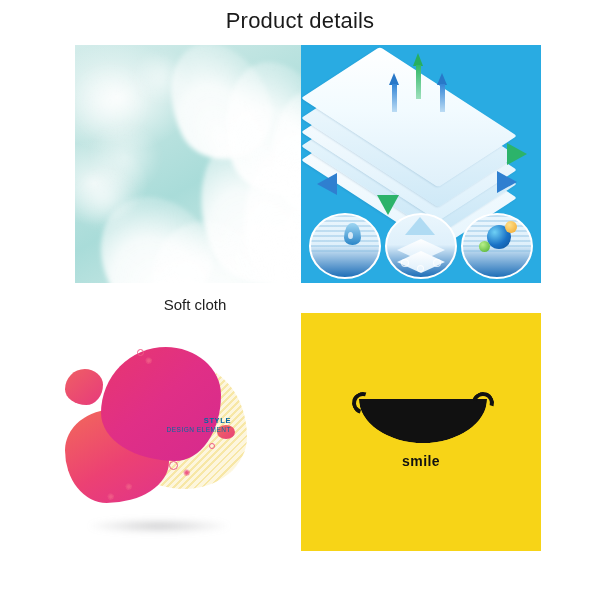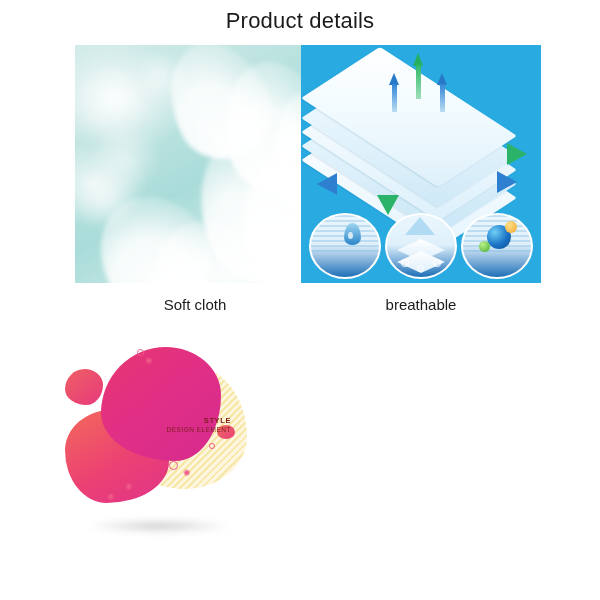--- a/index.html
+++ b/index.html
@@ -299,21 +299,21 @@
     width: 140px; height: 14px;
     border-radius: 50%;
     background: radial-gradient(ellipse, rgba(90,90,95,0.30) 0%, rgba(120,120,125,0.12) 48%, rgba(255,255,255,0) 75%);
     filter: blur(3px);
   }
   .blob-text {
     position: absolute;
     left: 62px; top: 104px;
     width: 110px;
     text-align: right;
-    color: #7f1d1d;
+    color: #0369a1;
     line-height: 1.15;
     pointer-events: none;
   }
   .blob-text .t1 {
     font-size: 7.5px;
     font-weight: bold;
     letter-spacing: 0.6px;
     display: block;
   }
   .blob-text .t2 {
@@ -448,21 +448,20 @@
             <div class="bubble" style="left:46px;top:44px;width:6px;height:6px;"></div>
           </div>
           <div class="inset">
             <div class="weave"></div>
             <div class="globe"></div>
             <div class="globe-dot"></div>
             <div class="globe-sun"></div>
           </div>
         </div>
       </div>
-      <div class="caption">breathable</div>
     </div>
 
     <div class="cell cell-bl">
       <div class="thumb blobs">
         <div class="blob-shadow"></div>
         <div class="blob blob-yellow"></div>
         <div class="blob blob-pink-small"></div>
         <div class="blob blob-pink-low"></div>
         <div class="blob blob-pink-main"></div>
         <div class="blob blob-pink-dot"></div>
@@ -476,16 +475,24 @@
         <div class="deco deco-circle" style="left:110px;top:148px;width:7px;height:7px;"></div>
         <div class="deco deco-circle" style="left:150px;top:130px;width:4px;height:4px;"></div>
         <div class="deco deco-star" style="left:86px;top:44px;">✺</div>
         <div class="deco deco-star" style="left:124px;top:156px;">✺</div>
         <div class="deco deco-star" style="left:48px;top:180px;">✺</div>
         <div class="deco deco-star" style="left:66px;top:170px;">✺</div>
       </div>
     </div>
 
     <div class="cell cell-br">
+      <div class="thumb smile-panel">
+        <div class="smile-wrap">
+          <div class="smile-mouth"></div>
+          <div class="smile-tip smile-tip-l"></div>
+          <div class="smile-tip smile-tip-r"></div>
+        </div>
+        <div class="smile-label">smile</div>
+      </div>
     </div>
 
   </div>
 </div>
 
 </body></html>

